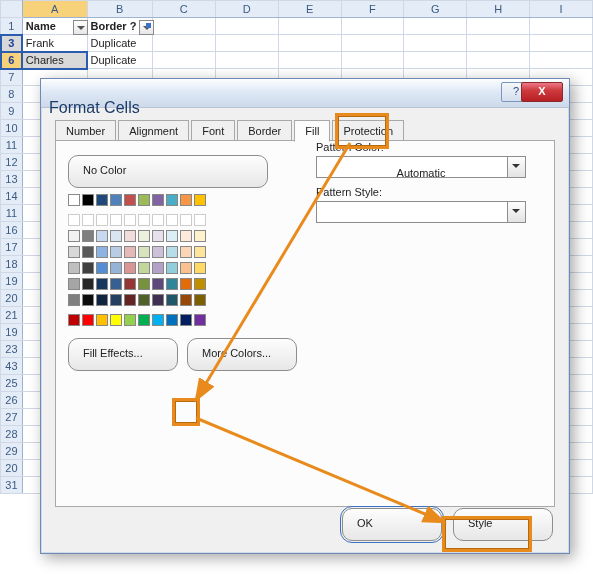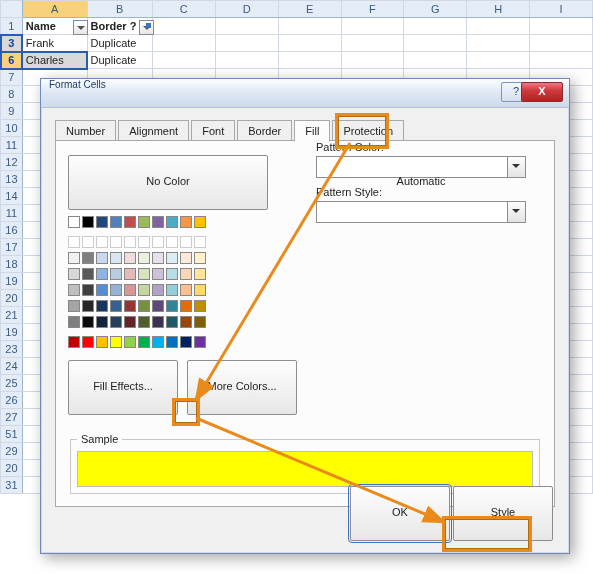--- a/index.html
+++ b/index.html
@@ -15,53 +15,53 @@
 .sheet .hdr{font-weight:bold}
 .sheet td.sel{background:#d9d9d9;outline:2px solid #2a5db0;outline-offset:-1px}
 .drop{position:absolute;width:15px;height:15px;border:1px solid #8a8a8a;background:linear-gradient(#fff,#e6e6e6);box-sizing:border-box}
 .drop:before{content:"";position:absolute;left:3px;top:5px;border:4px solid transparent;border-top-color:#555}
 .drop.fun:after{content:"";position:absolute;right:2px;top:2px;width:5px;height:5px;background:#3b72c3}
 .colA{width:66px}.colB{width:66px}.colC{width:66px}.colN{width:66px}
 
 
 .dlg{position:absolute;left:40px;top:78px;width:528px;height:474px;background:#f0f0f0;border:1px solid #6e89b6;box-shadow:0 0 0 1px #cfd9e8 inset,4px 4px 14px rgba(0,0,0,.35)}
 .titlebar{height:28px;background:linear-gradient(#fdfefe,#dfe9f5 45%,#cdd9ea);border-bottom:1px solid #b6c3d8;position:relative}
-.titlebar span{position:absolute;left:8px;top:0;font-size:10px;color:#1b3b66}
+.titlebar span{position:absolute;left:8px;top:20px;font-size:16px;color:#1b3b66}
 .winbtn{position:absolute;top:3px;width:28px;height:18px;border:1px solid #7a94bd;background:linear-gradient(#f4f7fb,#d4dfee);border-radius:2px;text-align:center;line-height:16px;font-size:11px;color:#2a4c80}
 .winbtn.help{right:38px}
 .winbtn.close{right:6px;width:40px;background:linear-gradient(#e78 0,#ce3b3f 40%,#b81f23);color:#fff;border-color:#8a2a2d;font-weight:bold}
 
 .tabs{position:absolute;left:14px;top:40px;right:14px;height:22px}
 .tab{display:inline-block;height:20px;line-height:20px;padding:0 10px;background:#f0f0f0;border:1px solid #a8a8a8;border-bottom:none;margin-right:-1px;color:#222;position:relative;top:1px}
 .tab.active{background:#fcfcfc;border-bottom:1px solid #fcfcfc;z-index:2}
 .panel{position:absolute;left:14px;right:14px;top:61px;bottom:46px;background:#fcfcfc;border:1px solid #a8a8a8;padding:10px 12px;box-sizing:border-box}
 
 .lbl{font-size:11px;color:#222}
-.btnw{display:inline-block;height:21px;line-height:19px;padding:16px 14px;border:1px solid #8d8d8d;background:linear-gradient(#fdfdfd,#e7e7e7);border-radius:2px;text-align:center}
+.btnw{display:inline-block;height:21px;line-height:19px;padding:5px 14px;border:1px solid #8d8d8d;background:linear-gradient(#fdfdfd,#e7e7e7);border-radius:10px;}
 .nocolor{width:170px}
 .swatches{margin-top:6px}
 .swrow{height:14px;margin-bottom:2px}
 .sw{display:inline-block;width:12px;height:12px;margin-right:2px;border:1px solid #888;box-sizing:border-box;vertical-align:top}
 .sw.empty{border:1px solid #ccc;background:#fff}
 .fx{margin-top:10px}
 .fx .btnw{width:80px;margin-right:6px;font-size:11px}
 
 .rcol{position:absolute;left:260px;top:0;width:210px}
 .combo{height:20px;border:1px solid #8d8d8d;background:#fff;position:relative;margin:3px 0 8px 0}
-.combo span{position:absolute;left:50%;top:18px;transform:translateX(-50%)}
+.combo span{position:absolute;left:50%;top:10px;transform:translateX(-50%)}
 .combo .arrow{position:absolute;right:0;top:0;width:17px;height:100%;border-left:1px solid #8d8d8d;background:linear-gradient(#fdfdfd,#e3e3e3)}
 .combo .arrow:before{content:"";position:absolute;left:4px;top:7px;border:4px solid transparent;border-top-color:#333}
 
 .sample{position:absolute;left:12px;right:12px;bottom:12px}
 .sample fieldset{border:1px solid #c8c8c8;padding:6px}
 .sample legend{font-size:11px;padding:0 4px}
 .samplebox{height:34px;background:#ffff00;border:1px solid #bdbdbd}
 
 .dlgbtns{position:absolute;right:16px;bottom:12px}
-.dlgbtns .btnw{width:70px;margin-left:0}
+.dlgbtns .btnw{width:70px;margin-left:8px}
 .okbtn{outline:1px solid #3b72c3;outline-offset:1px}
 
 
 .hl{position:absolute;border:3px solid #e88b1c;box-shadow:0 0 0 1px #b56a10 inset;pointer-events:none}
 .hl.fill{left:335px;top:113px;width:48px;height:30px}
 .hl.yellow{left:172px;top:398px;width:22px;height:22px}
 .hl.ok{left:442px;top:516px;width:84px;height:30px}
 
 svg.arrow{position:absolute;pointer-events:none}
 </style>
@@ -319,21 +319,21 @@
           <td></td>
           <td></td>
           <td></td>
           <td></td>
           <td></td>
           <td></td>
           <td></td>
           <td></td>
         </tr>
         <tr>
-          <td class="rh">24</td>
+          <td class="rh">43</td>
           <td></td>
           <td></td>
           <td></td>
           <td></td>
           <td></td>
           <td></td>
           <td></td>
           <td></td>
           <td></td>
         </tr>
@@ -367,21 +367,21 @@
           <td></td>
           <td></td>
           <td></td>
           <td></td>
           <td></td>
           <td></td>
           <td></td>
           <td></td>
         </tr>
         <tr>
-          <td class="rh">51</td>
+          <td class="rh">28</td>
           <td></td>
           <td></td>
           <td></td>
           <td></td>
           <td></td>
           <td></td>
           <td></td>
           <td></td>
           <td></td>
         </tr>
@@ -462,26 +462,20 @@
       <div class="combo">
         <span>Automatic</span>
             <div class="arrow"></div>
       </div>
       <div class="lbl">Pattern Style:</div>
       <div class="combo">
         <div class="arrow"></div>
       </div>
     </div>
 
-    <div class="sample">
-      <fieldset>
-        <legend>Sample</legend>
-        <div class="samplebox"></div>
-      </fieldset>
-    </div>
   </div>
   <div class="dlgbtns">
     <span class="btnw okbtn">OK</span>
     <span class="btnw">Style</span>
   </div>
 </div>
 
 <div class="hl fill"></div>
 <div class="hl yellow"></div>
 <div class="hl ok"></div>

